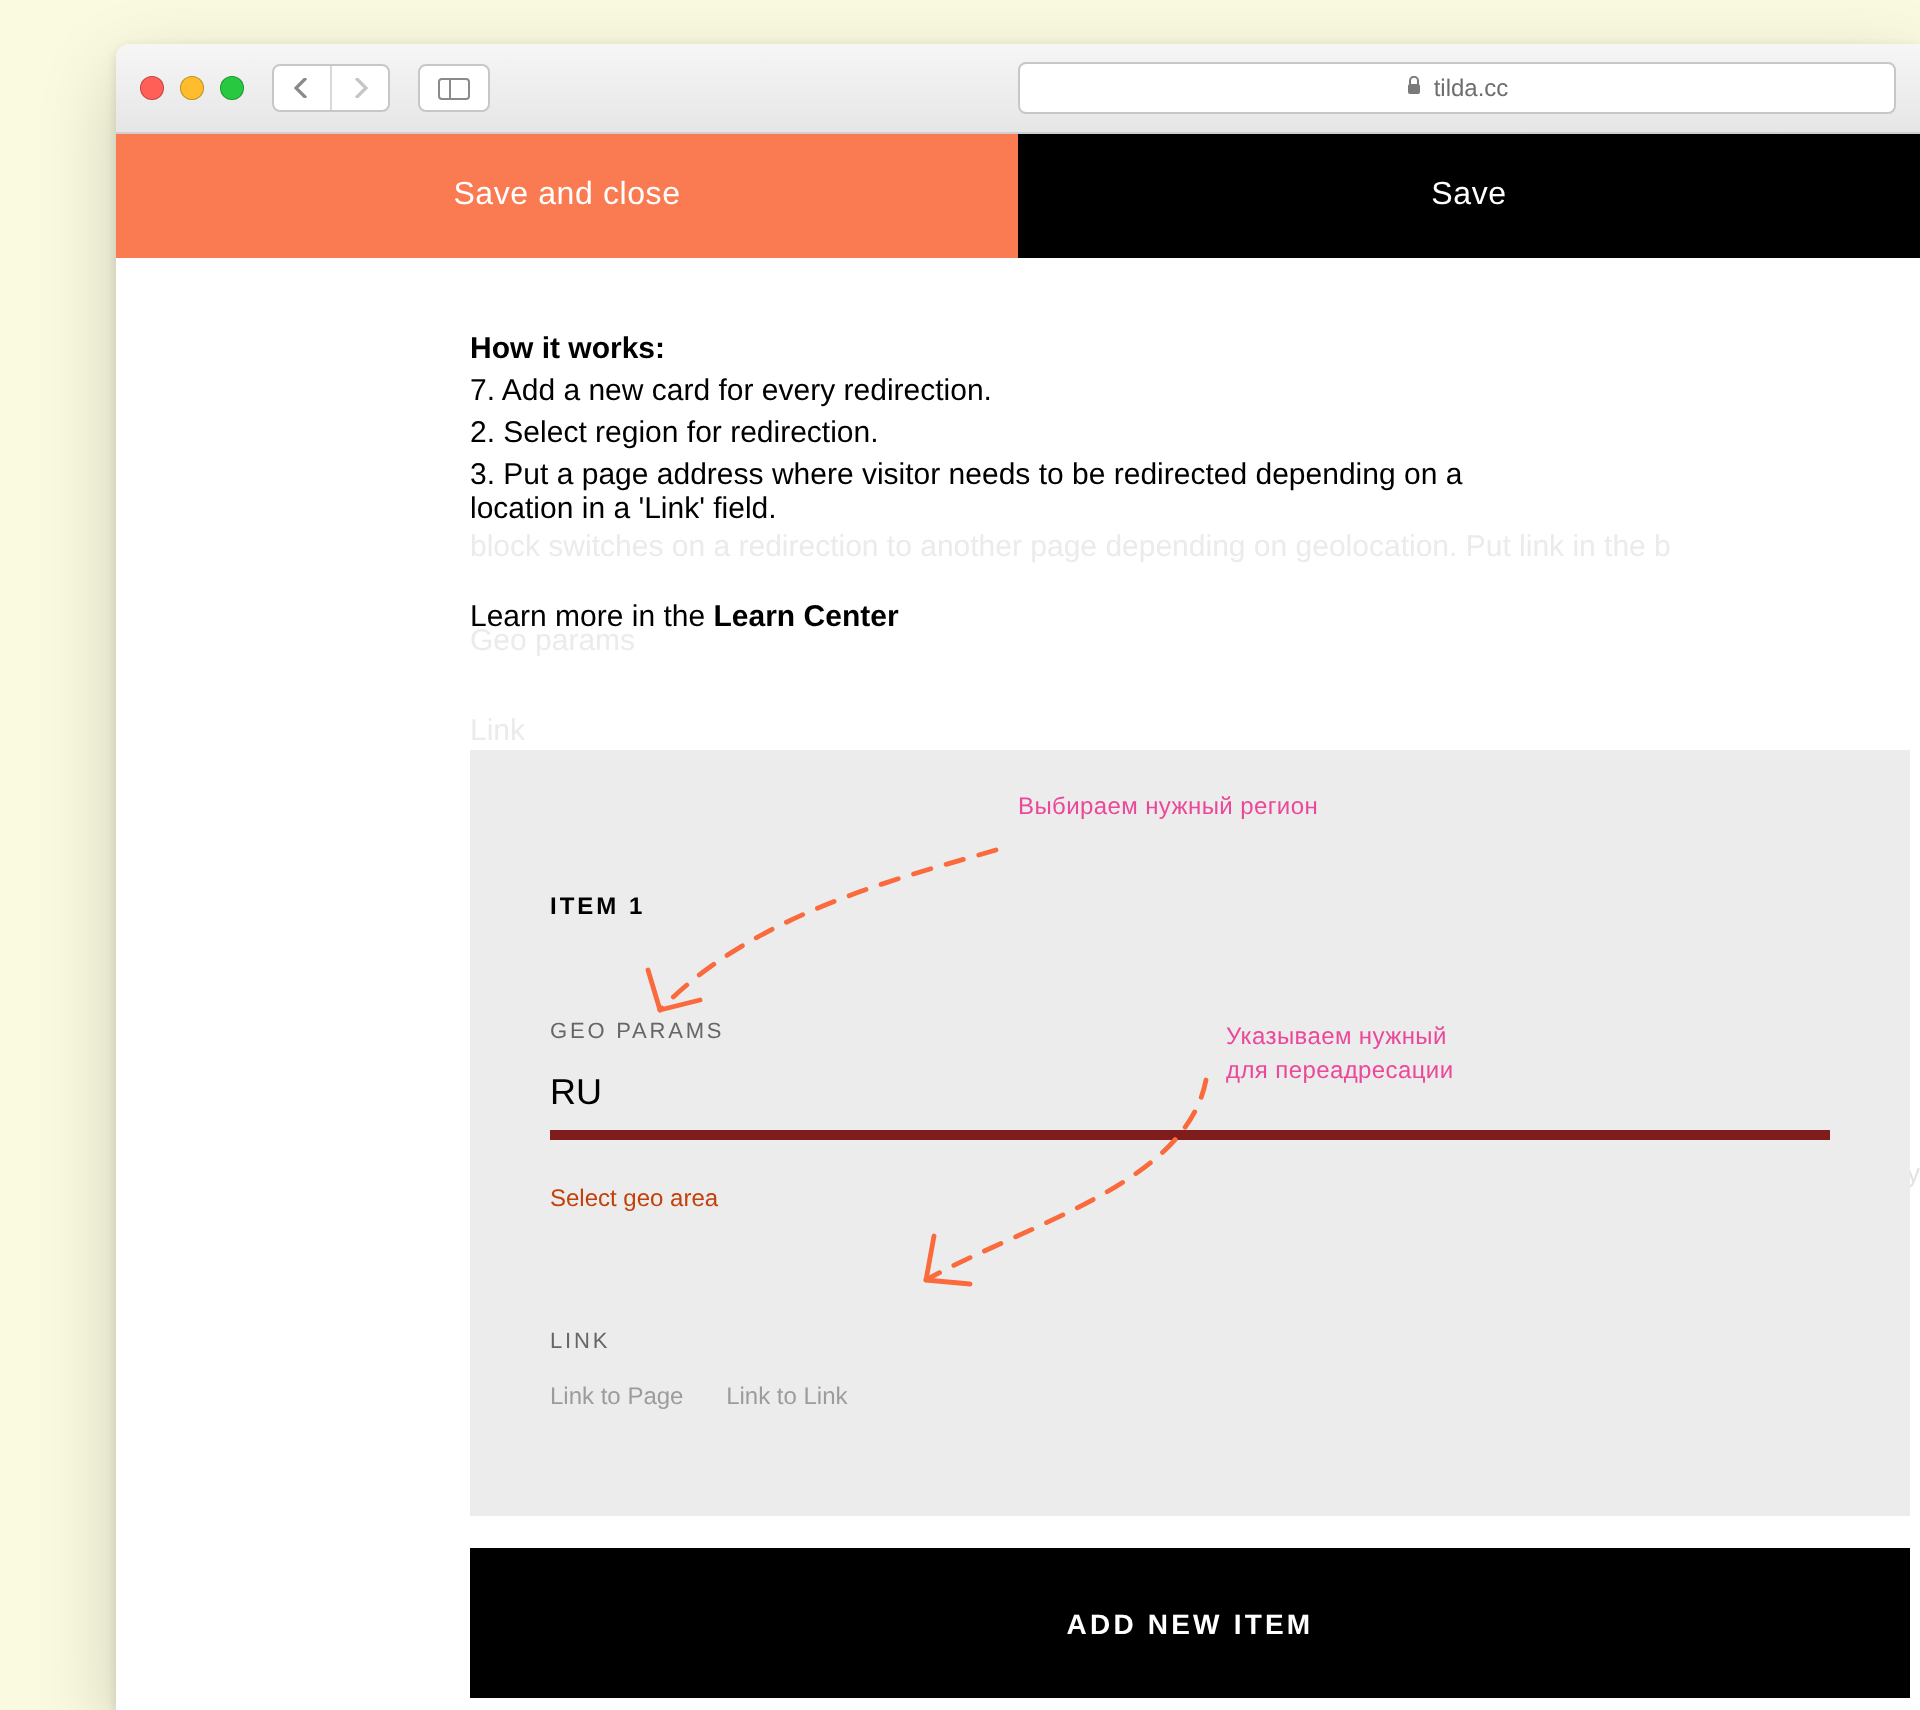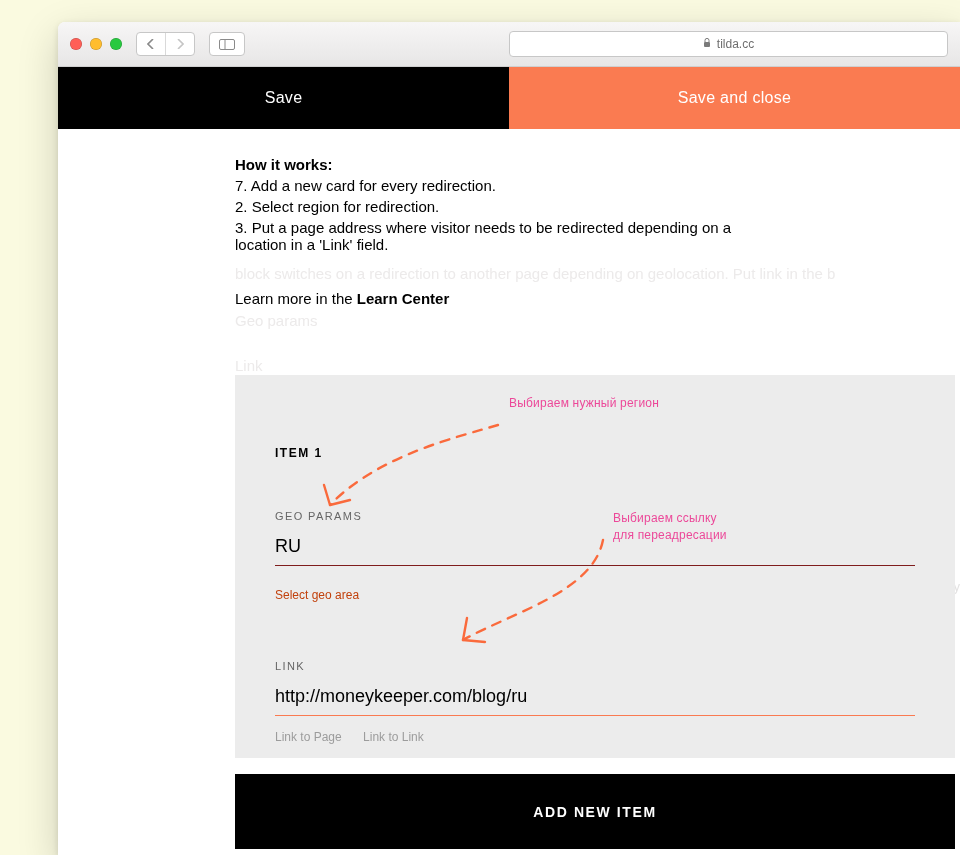--- a/index.html
+++ b/index.html
@@ -99,21 +99,21 @@
     font-weight:300;
     letter-spacing:.3px;
     color:#fff;
     cursor:pointer;
     font-family: 'Futura','Trebuchet MS',Arial,sans-serif;
   }
   .topbar .save  { background:#000; }
   .topbar .close { background:#fa7b51; }
 
   .content {
-    padding: 27px 0 0 177px;
+    padding: 37px 0 0 177px;
     width: 720px;
     box-sizing: border-box;
     font-size: 15px;
     color:#000;
   }
   .content .how b { font-weight:700; }
   .content .how .line { margin-top:4px; color:#000; }
   .learn { margin-top:37px; }
   .learn a { color:#000; text-decoration:none; font-weight:600;}
   .learn span {font-weight:400;}
@@ -151,21 +151,21 @@
   .label {
     margin-top: 50px;
     font-size:11px;
     letter-spacing:1.4px;
     color:#666;
   }
   .label.link { margin-top:57px;}
   .field {
     margin-top:14px;
     border:none;
-    border-bottom:1px solid #7f1d1d;
+    border-bottom:5px solid #7f1d1d;
     background:transparent;
     width:100%;
     font-size:18px;
     font-family: Arial, sans-serif;
     padding:0 0 8px 0;
     outline:none;
     color:#000;
   }
   .field.link { border-bottom-color:#fa7a51; }
   .select-geo {
@@ -263,22 +263,22 @@
             <rect x="1" y="4" width="6" height="5" rx="1" fill="#7a7a7a"></rect>
           </svg>
       </span>
       <span>tilda.cc</span>
     </div>
   </div>
 
   <div class="page">
 
     <div class="topbar">
+      <div class="btn close">Save and close</div>
       <div class="btn save">Save</div>
-      <div class="btn close">Save and close</div>
     </div>
 
     <div class="ghost g1">block switches on a redirection to another page depending on geolocation. Put link in the b</div>
     <div class="ghost g2">Geo params</div>
     <div class="ghost g3">Link</div>
     <div class="gallery-ghost">Gallery</div>
 
     <div class="content">
       <div class="how">
         <b><span>How it works</span>:</b>
@@ -293,33 +293,32 @@
 
     <div class="card">
       <div class="card-inner">
         <div class="item-title">ITEM 1</div>
 
         <div class="label">GEO PARAMS</div>
         <input class="field" value="RU" style="">
         <div class="select-geo">Select geo area</div>
 
         <div class="label link">LINK</div>
-        <input class="field link" value="http://moneykeeper.com/blog/ru" style="">
         <div class="sublinks">
           <span>Link to Page</span>
           <span>Link to Link</span>
         </div>
       </div>
     </div>
 
     <div class="add-new">ADD NEW ITEM</div>
 
     <div class="anno a1">Выбираем нужный регион</div>
     <div class="anno a2">
-      <span>Выбираем ссылку</span><br><span>для переадресации</span>
+      <span>Указываем нужный</span><br><span>для переадресации</span>
     </div>
 
     <svg class="arrow" style="left:250px; top:340px;" width="220" height="120">
       <path d="M190 18 C 150 30, 70 48, 22 98" fill="none" stroke="#fa6a3c" stroke-width="2.4" stroke-dasharray="9 8" stroke-linecap="round"></path>
       <path d="M22 98 l-6 -20 M22 98 l20 -5" fill="none" stroke="#fa6a3c" stroke-width="2.4" stroke-linecap="round"></path>
     </svg>
 
     <svg class="arrow" style="left:385px; top:455px;" width="220" height="140">
       <path d="M160 18 C 150 70, 70 90, 20 118" fill="none" stroke="#fa6a3c" stroke-width="2.4" stroke-dasharray="9 8" stroke-linecap="round"></path>
       <path d="M20 118 l4 -22 M20 118 l22 2" fill="none" stroke="#fa6a3c" stroke-width="2.4" stroke-linecap="round"></path>

